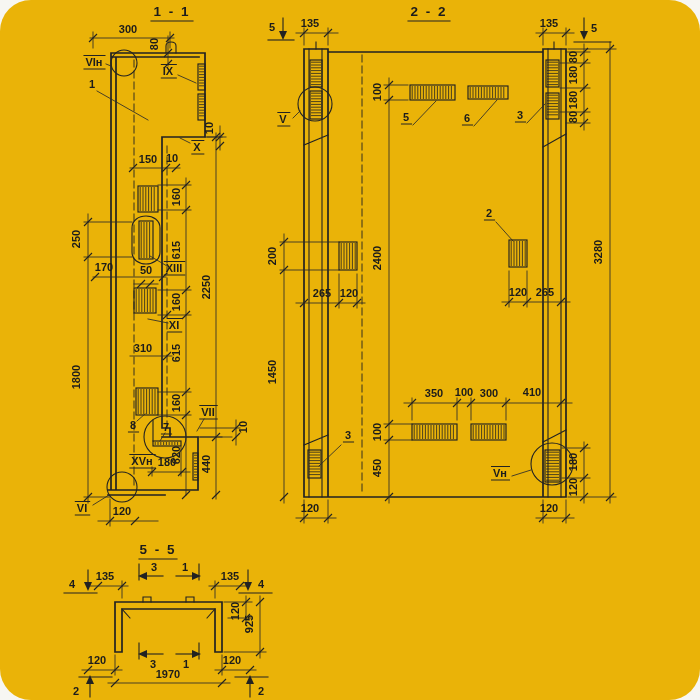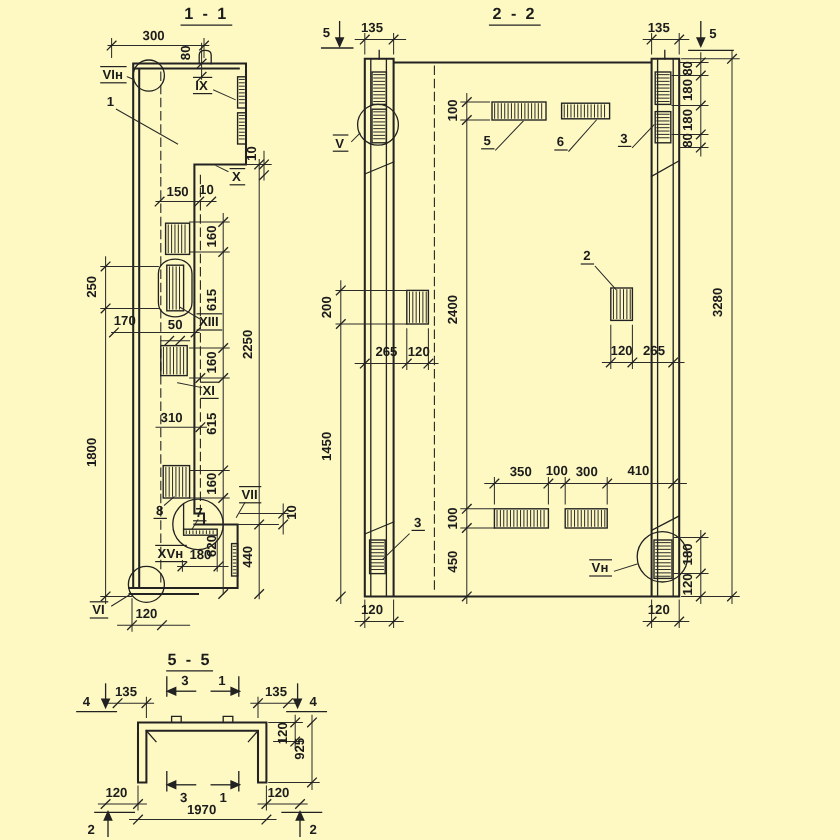--- a/index.html
+++ b/index.html
@@ -1,16 +1,16 @@
 <!DOCTYPE html>
 <html><head>
 <meta charset="utf-8">
 <style>
   html,body{margin:0;padding:0;background:#f7f6f2;}
-  #sheet{width:700px;height:700px;position:relative;background:#fef9c3;}
+  #sheet{width:700px;height:700px;position:relative;background:#eab308;border-radius:31px;}
   svg{display:block;}
   .ln{stroke:#222;fill:none;stroke-width:1.1;stroke-linecap:square;}
   .th{stroke-width:1.7;}
   .dim{stroke:#2b2b2b;fill:none;stroke-width:0.85;stroke-linecap:square;}
   .dash{stroke-dasharray:7 4;stroke-width:0.9;}
   .plate{stroke:#222;fill:none;stroke-width:1.15;}
   text{font-family:"Liberation Sans","DejaVu Sans",sans-serif;font-size:11px;font-weight:bold;fill:#1c1c1c;}
   .title{font-size:13.5px;letter-spacing:2px;}
   .ah{fill:#222;stroke:none;}
 </style>

